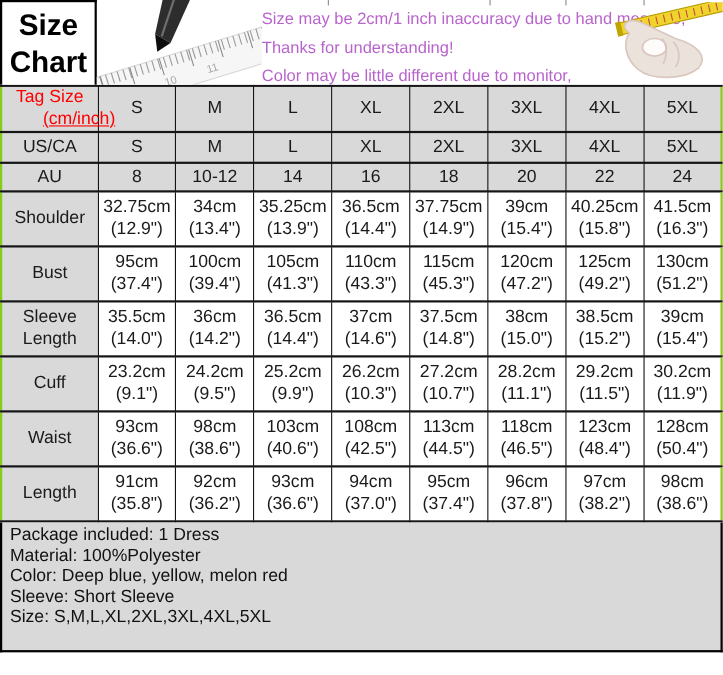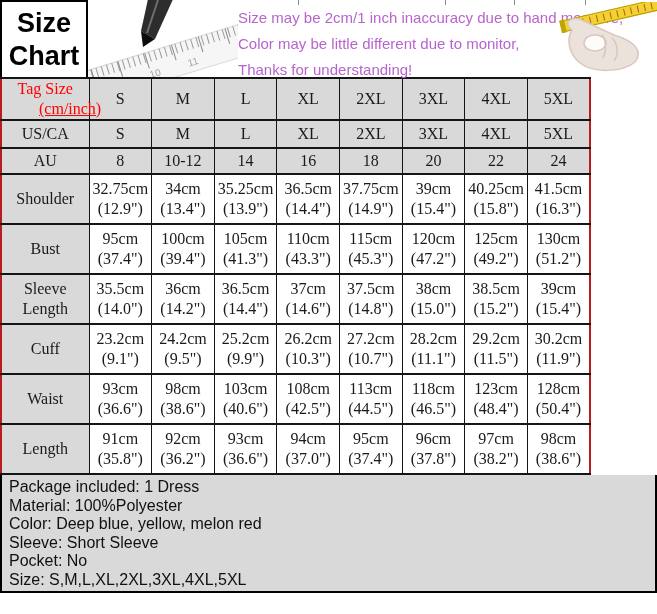--- a/index.html
+++ b/index.html
@@ -14,21 +14,21 @@
     display:flex;align-items:center;justify-content:center;text-align:center;
     font-size:27px;font-weight:bold;color:#000;line-height:1.2;padding:0 16px;
   }
   .notes{position:absolute;left:238px;top:9px;color:var(--note-color,#b864cc);font-size:15px;}
   .notes div{margin-bottom:9px;white-space:nowrap;}
   .art-left{position:absolute;left:88px;top:0;}
   .art-right{position:absolute;right:0;top:2px;}
   .top-stub{position:absolute;top:0;width:1px;height:5px;background:#8a8a8a;}
 
   
-  table{border-collapse:collapse;width:591px;table-layout:fixed;border:2px solid #b91c1c;font-family:Liberation Serif, serif;}
+  table{border-collapse:collapse;width:657px;table-layout:fixed;border:2px solid #84cc16;}
   td,th{border:1px solid #151515;text-align:center;vertical-align:middle;
         color:#1a1a1a;font-size:16px;font-weight:normal;padding:0;line-height:20px;}
   tr{border-top:2px solid #151515;border-bottom:2px solid #151515;}
   .shaded{background:var(--shade,#d9d9d9);}
   .red-label{color:var(--tag-red,#ff0000);}
   .red-label .u{text-decoration:underline;padding-left:37px;}
   tr.r-tag{height:34px;} tr.r-us{height:28px;} tr.r-uk{height:26px;} tr.r-au{height:26px;margin-top:21px;}
   tr.r-measure{height:50px;padding-left:36px;}
 
   
@@ -56,22 +56,22 @@
         <text x="58" y="74" font-size="10" fill="#a5a5a5">10</text>
         <text x="98" y="74" font-size="10" fill="#a5a5a5">11</text>
       </g>
       <polygon points="62,-10 86,-3 67,39 53,31" fill="#2d2d2d"></polygon>
       <line x1="72" y1="-6" x2="59" y2="33" stroke="#6e6e6e" stroke-width="2"></line>
       <polygon points="67,39 53,31 55,47" fill="#0d0d0d"></polygon>
     </svg>
 
     <div class="notes">
       <div>Size may be 2cm/1 inch inaccuracy due to hand measure,</div>
+      <div>Thanks for understanding!</div>
       <div>Color may be little different due to monitor,</div>
-      <div>Thanks for understanding!</div>
     </div>
 
     <svg class="art-right" width="115" height="73" viewBox="0 0 115 73">
       <g transform="rotate(-13 60 18)">
         <rect x="20" y="10" width="98" height="11" fill="#eed42c" stroke="#b89a00" stroke-width="1"></rect>
         <line x1="20" y1="15.5" x2="118" y2="15.5" stroke="#c84a3a" stroke-width="7" stroke-dasharray="1 6"></line>
         <rect x="18" y="9" width="5" height="13" fill="#c0a400"></rect>
       </g>
       <path d="M30,28 C20,20 30,13 42,19 L72,33 C92,39 102,49 93,60 C80,71 50,71 38,61 C27,52 24,38 30,28 Z" fill="#ece2dc" stroke="#d9c7bf" stroke-width="1.5"></path>
       <ellipse cx="53" cy="41" rx="11" ry="8" fill="#fdfcfb" stroke="#d9c7bf" stroke-width="1.5"></ellipse>
@@ -348,17 +348,16 @@
           </td>
         </tr>
       </tbody>
   </table>
 
   <div class="details">
     <div>Package included: 1 Dress</div>
     <div>Material: 100%Polyester</div>
     <div>Color: Deep blue, yellow, melon red</div>
     <div>Sleeve: Short Sleeve</div>
-    <div>Pocket: No</div>
     <div>Size: S,M,L,XL,2XL,3XL,4XL,5XL</div>
   </div>
 
 </div>
 
 </body></html>

